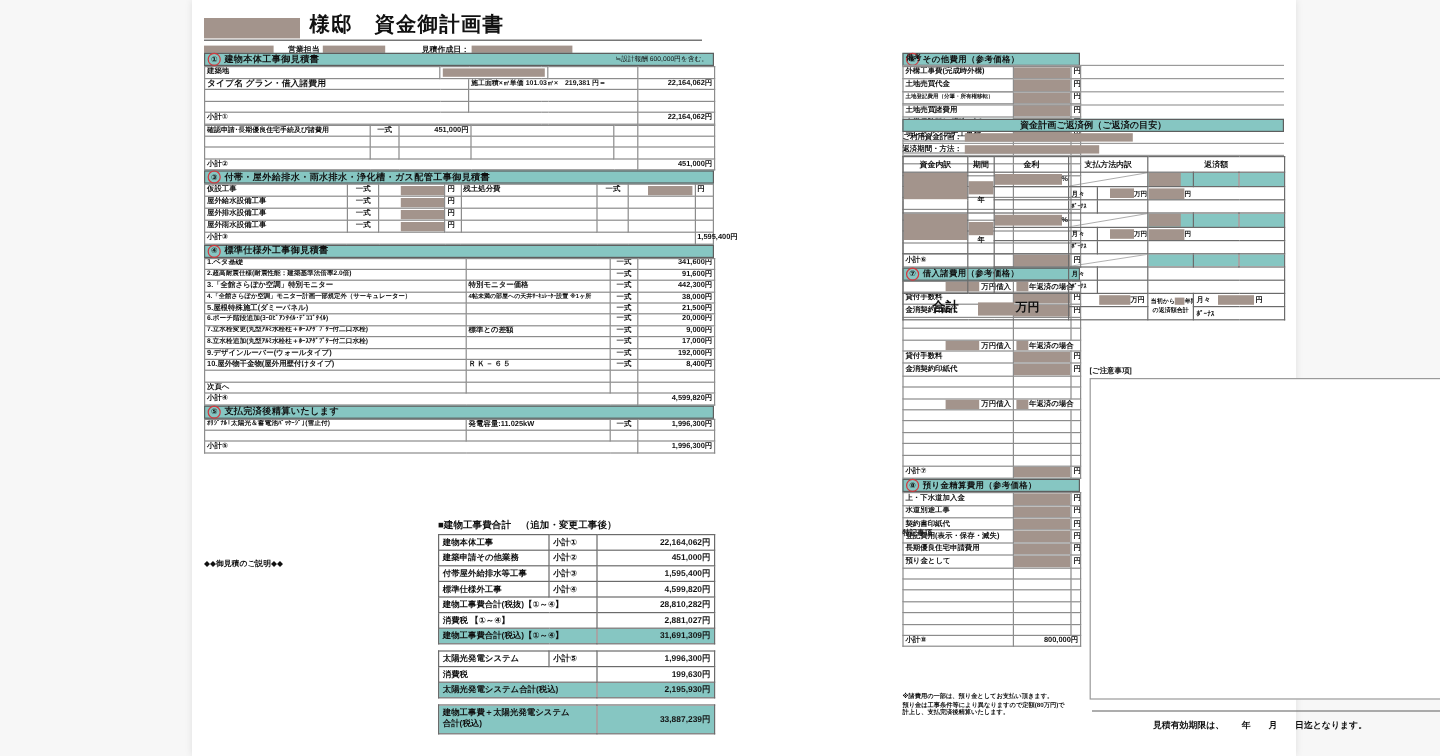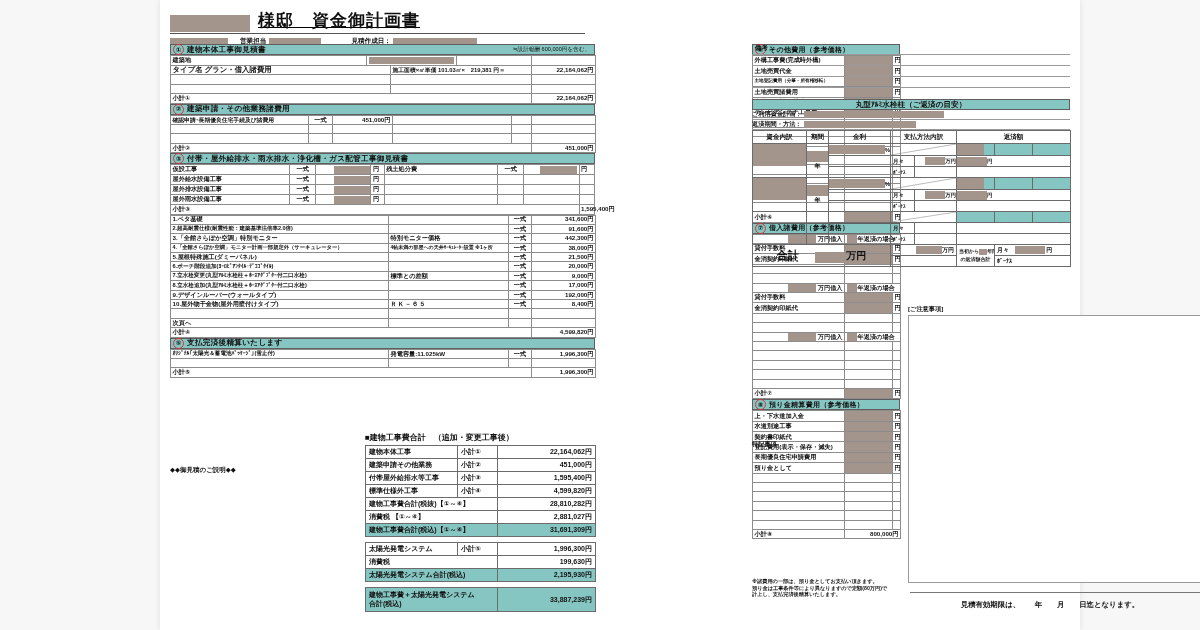--- a/index.html
+++ b/index.html
@@ -51,21 +51,21 @@
     width:11px; height:11px; margin-left:2px; margin-right:3px;
     border:1.2px solid #d4373c; border-radius:50%;
     font-size:6.5px; flex:none; background:transparent;
   }
   .sechdr .sectitle { letter-spacing:0.3px; }
   .sechdr .secnote {
     margin-left:auto; margin-right:4px; font-size:5.6px; font-weight:normal;
   }
 
   
-  #titleblock { position:absolute; left:10px; top:8px; width:420px;text-decoration:underline; }
+  #titleblock { position:absolute; left:10px; top:8px; width:420px; }
   #titlerow { display:flex; align-items:flex-end; height:24px; }
   #titlerow .nm { width:80px; height:17px; background:#a3948c; }
   #doctitle { font-size:17px; font-weight:bold; margin-left:8px; letter-spacing:1px; color:#111;}
   #titlerule { border-bottom:1px solid #555; width:415px; margin-top:1px;}
   #metarow { display:flex; align-items:center; height:11px; margin-top:2px; font-size:6.6px; font-weight:bold; color:#111;}
   #metarow .m1 { width:58px; height:8px; background:#a3948c; }
   #metarow .lbl { margin-left:12px; }
   #metarow .m2 { width:52px; height:8px; background:#a3948c; margin-left:3px;}
   #metarow .lbl2 { margin-left:30px; }
   #metarow .m3 { width:84px; height:8px; background:#a3948c; margin-left:2px;}
@@ -201,24 +201,20 @@
             </tr>
             <tr>
               <td colspan="5">小計①</td>
               <td class="num">22,164,062円</td>
             </tr>
           </tbody>
         </table>
       </div>
 
       <div class="secblock">
-        <div class="sechdr">
-          <span class="circnum">②</span>
-          <span class="sectitle">建築申請・その他業務諸費用</span>
-        </div>
         <table class="grid">
           <colgroup>
               <col style="width:138px">
               <col style="width:24px">
               <col style="width:60px">
               <col style="width:119px">
               <col style="width:20px">
               <col style="width:64px">
             </colgroup>
           <tbody>
@@ -323,20 +319,24 @@
             </tr>
             <tr>
               <td colspan="7">小計③</td>
               <td class="num" style="overflow:visible">1,595,400円</td>
             </tr>
           </tbody>
         </table>
       </div>
 
       <div class="secblock">
+        <div class="sechdr">
+          <span class="circnum">④</span>
+          <span class="sectitle">標準仕様外工事御見積書</span>
+        </div>
         <table class="grid">
           <colgroup>
               <col style="width:218px">
               <col style="width:120px">
               <col style="width:23px">
               <col style="width:64px">
             </colgroup>
           <tbody>
             <tr>
               <td>1.ベタ基礎</td>
@@ -855,21 +855,21 @@
     </div>
 
     <div id="colC">
       <div class="remarkline">備考：</div>
       <div class="remarkline"></div>
       <div class="remarkline"></div>
       <div class="remarkline"></div>
 
       <div style="height:11px"></div>
 
-      <div class="cbar">丸型ｱﾙﾐ水栓柱（ご返済の目安）</div>
+      <div class="cbar">資金計画ご返済例（ご返済の目安）</div>
       <div class="kv">
         <span class="k">ご利用資金計画：</span>
         <span class="vmask" style="width:140px"></span>
       </div>
       <div class="kv">
         <span class="k">返済期間・方法：</span>
         <span class="vmask" style="width:112px"></span>
       </div>
 
       <table class="rep">

